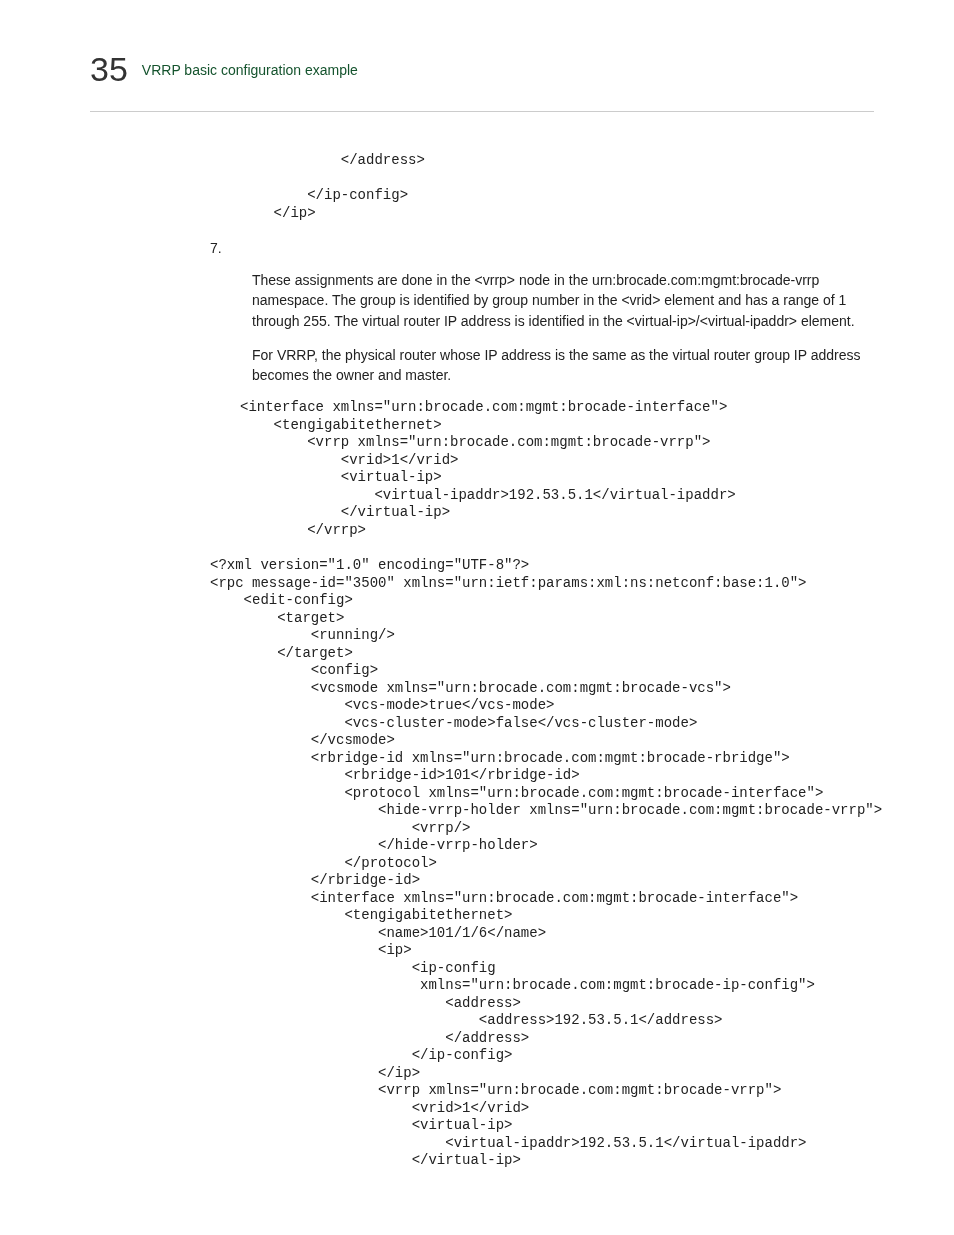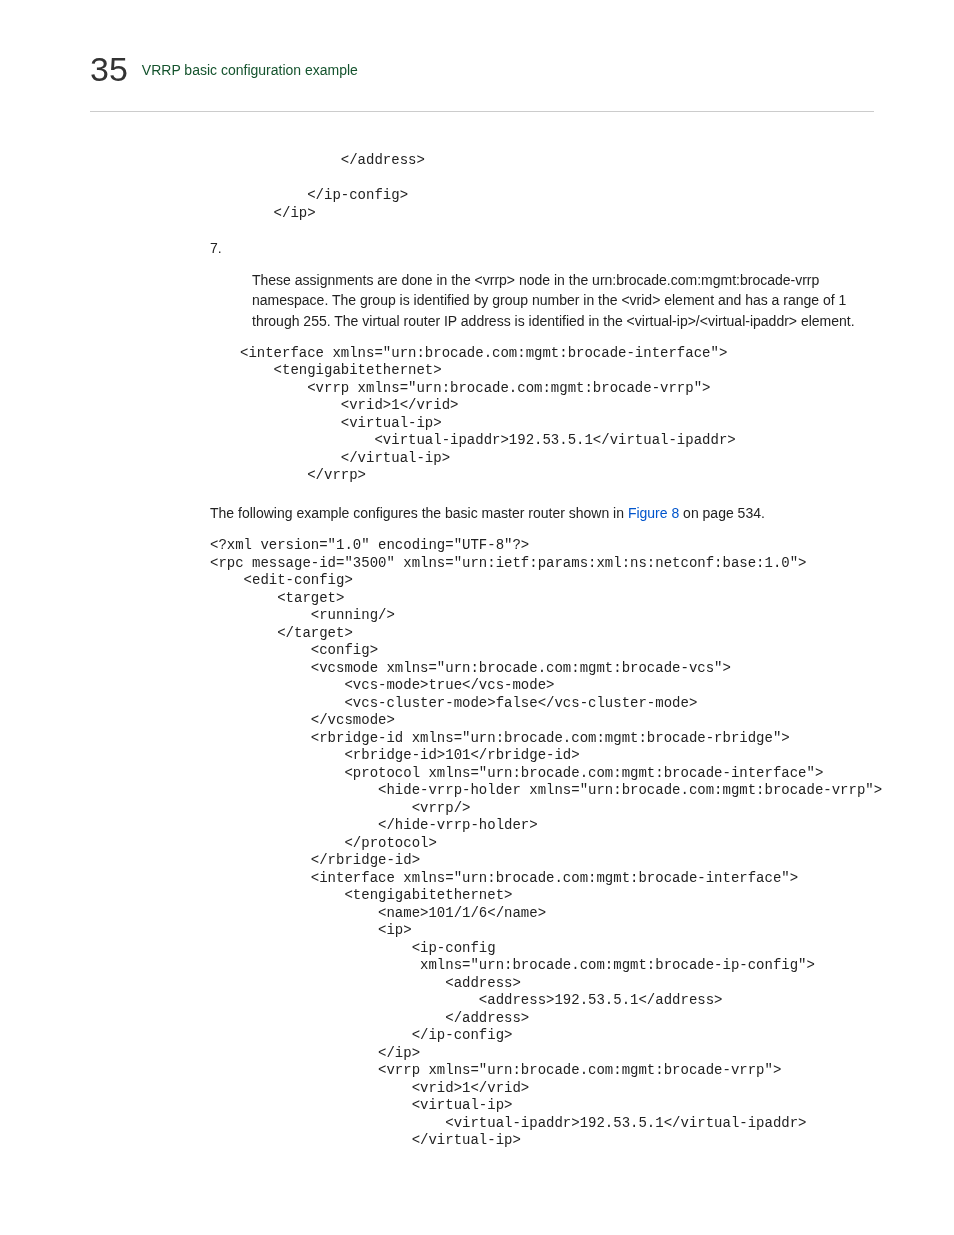--- a/index.html
+++ b/index.html
@@ -83,33 +83,31 @@
 
         &lt;/ip-config&gt;
     &lt;/ip&gt;</div>
 
     <div class="step-row">
       <div class="bulletnum">7.</div>
     </div>
 
     <div class="para indented">These assignments are done in the &lt;vrrp&gt; node in the urn:brocade.com:mgmt:brocade-vrrp namespace. The group is identified by group number in the &lt;vrid&gt; element and has a range of 1 through 255. The virtual router IP address is identified in the &lt;virtual-ip&gt;/&lt;virtual-ipaddr&gt; element.</div>
 
+    <div class="para indented">For VRRP, the physical router whose IP address is the same as the virtual router group IP address becomes the owner and master.</div>
 
     <div class="code-block">&lt;interface xmlns="urn:brocade.com:mgmt:brocade-interface"&gt;
     &lt;tengigabitethernet&gt;
         &lt;vrrp xmlns="urn:brocade.com:mgmt:brocade-vrrp"&gt;
             &lt;vrid&gt;1&lt;/vrid&gt;
             &lt;virtual-ip&gt;
                 &lt;virtual-ipaddr&gt;192.53.5.1&lt;/virtual-ipaddr&gt;
             &lt;/virtual-ip&gt;
         &lt;/vrrp&gt;</div>
 
-    <div class="para" style="margin-left:-30px;">
-      <span>The following example configures the basic master router shown in </span><span class="link">Figure 8</span><span> on page 534.</span>
-    </div>
 
     <div class="code-block" style="margin-left:-30px;">&lt;?xml version="1.0" encoding="UTF-8"?&gt;
 &lt;rpc message-id="3500" xmlns="urn:ietf:params:xml:ns:netconf:base:1.0"&gt;
     &lt;edit-config&gt;
         &lt;target&gt;
             &lt;running/&gt;
         &lt;/target&gt;
             &lt;config&gt;
             &lt;vcsmode xmlns="urn:brocade.com:mgmt:brocade-vcs"&gt;
                 &lt;vcs-mode&gt;true&lt;/vcs-mode&gt;

